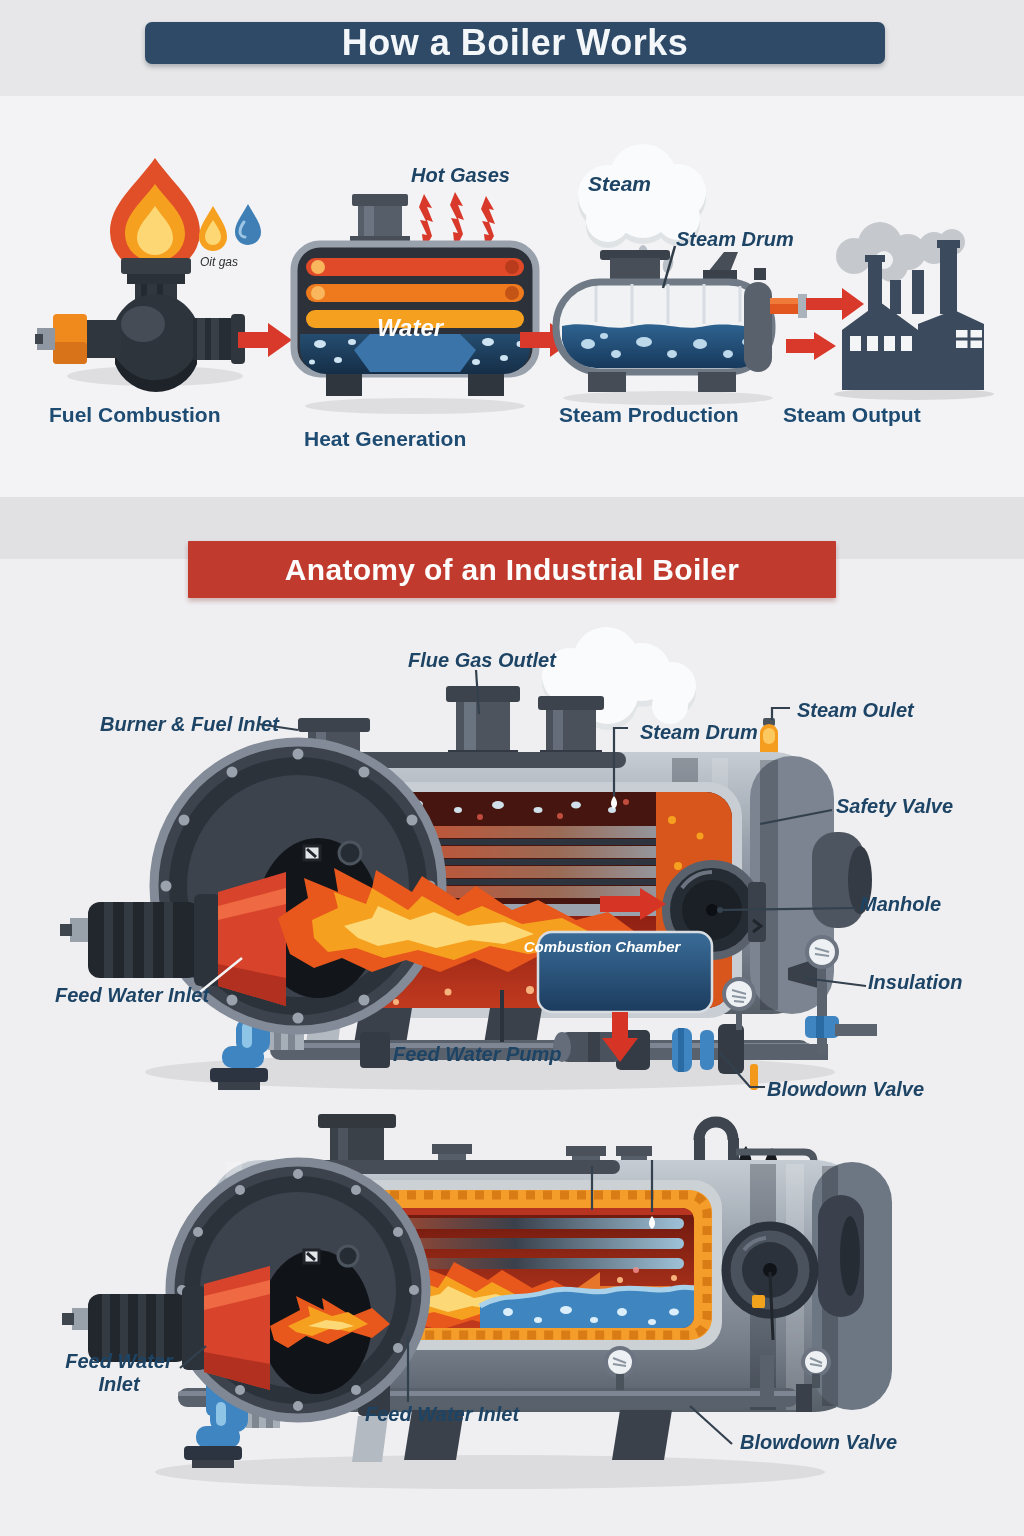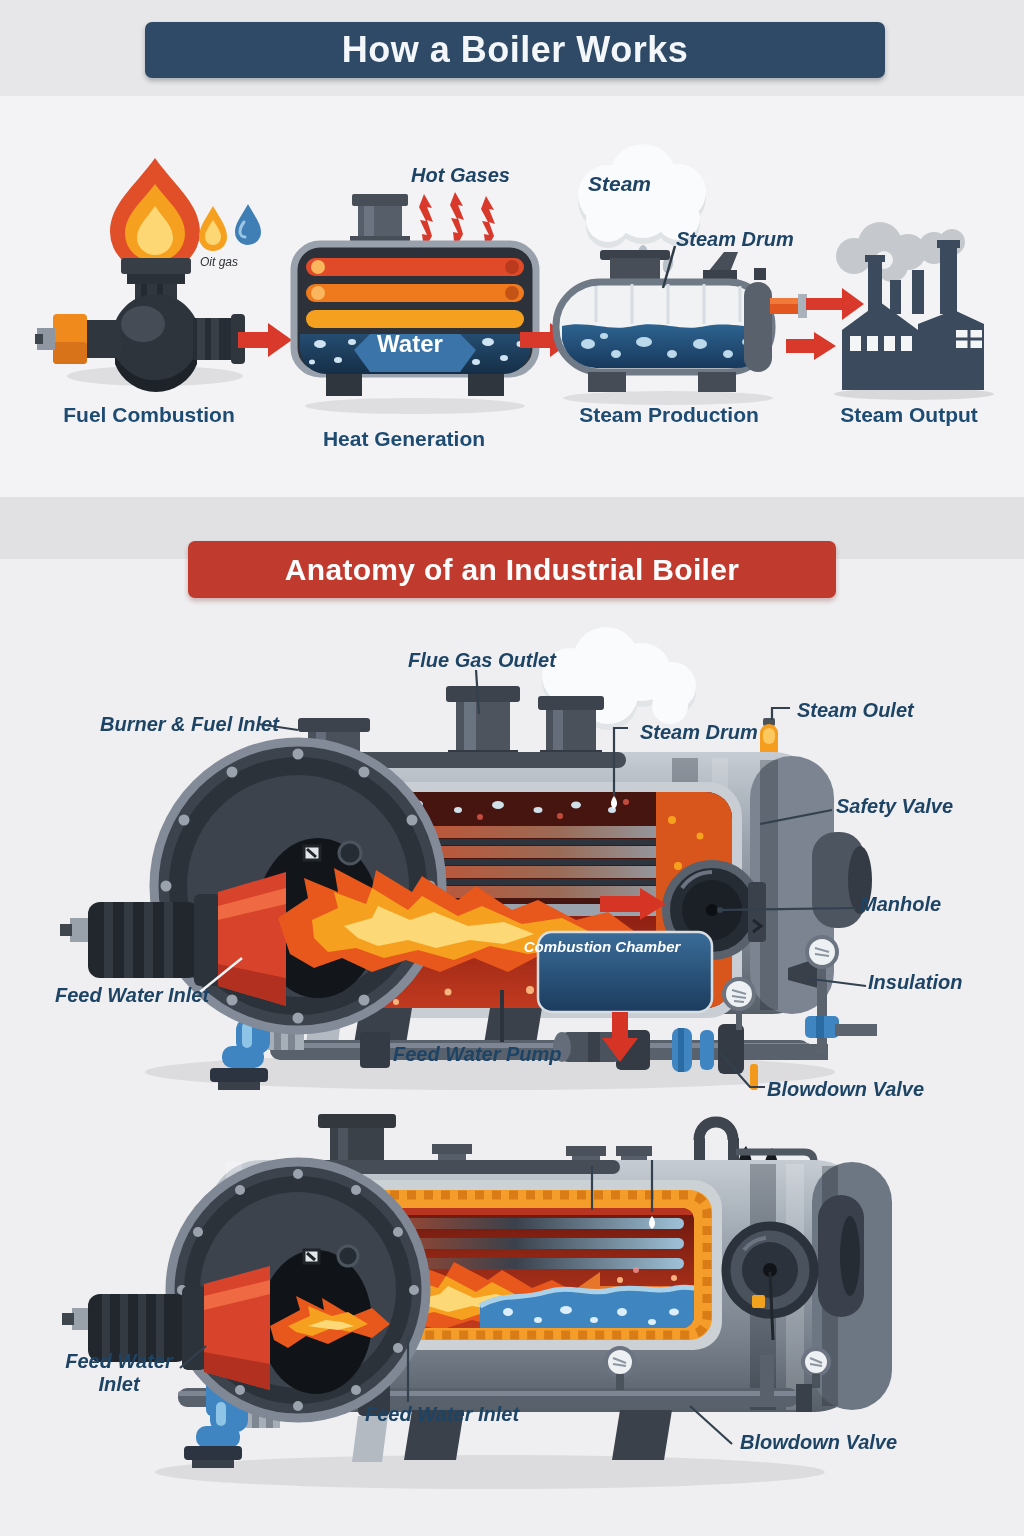--- a/index.html
+++ b/index.html
@@ -6,43 +6,43 @@
   #canvas{
     position:relative; width:1024px; height:1536px; overflow:hidden;
     background:#f3f3f5; font-family:"Liberation Sans", sans-serif;
   }
   .abs{position:absolute;}
   .top-strip{left:0;top:0;width:1024px;height:96px;background:#e7e7e9;}
   .section-b{left:0;top:497px;width:1024px;height:1039px;background:#efeff1;}
   .mid-band{left:0;top:497px;width:1024px;height:62px;background:#e1e1e4;}
 
   .banner-blue{
-    left:145px;top:22px;width:740px;height:56px;background:#2e4a66;
+    left:145px;top:22px;width:740px;height:42px;background:#2e4a66;
     border-radius:7px; box-shadow:0 3px 5px rgba(30,40,55,.30);
     display:flex;align-items:center;justify-content:center;
     color:#f4f7fa;font-weight:bold;font-size:36px;letter-spacing:.5px;
   }
   .banner-red{
     left:188px;top:541px;width:648px;height:57px;background:#c13a2e;
-    border-radius:7px; box-shadow:0 3px 5px rgba(120,30,20,.30);
+    border-radius:1px; box-shadow:0 3px 5px rgba(120,30,20,.30);
     display:flex;align-items:center;justify-content:center;
     color:#fdfdfd;font-weight:bold;font-size:30px;letter-spacing:.3px;
   }
   .cap{
     position:absolute;font-weight:bold;font-size:21px;color:#1d4b72;
-    text-align:center;white-space:nowrap;
+    white-space:nowrap;
   }
   .lbl{
     position:absolute;font-style:italic;font-weight:bold;font-size:20px;
     color:#1d4465;white-space:nowrap;
   }
   .lbl-wrap{white-space:normal;text-align:center;line-height:1.15;}
   .anno-dark{position:absolute;font-style:italic;font-size:12px;color:#2b2f33;white-space:nowrap;}
   .anno-white{
-    position:absolute;font-weight:bold;color:#fdfdfd;white-space:nowrap;margin-top:16px;
+    position:absolute;font-style:italic;font-weight:bold;color:#fdfdfd;white-space:nowrap;
   }
   .combustion{
     position:absolute;left:512px;top:938px;width:180px;text-align:center;
     font-style:italic;font-weight:bold;font-size:15px;line-height:1.2;color:#ffffff;
     white-space:normal;
   }
   svg{display:block;}
 </style>
 </head>
 <body>
@@ -262,21 +262,21 @@
     </g>
     <g stroke="#3b4a5c" stroke-width="3">
       <path d="M141,108 V126"></path>
         <path d="M128,117 H154"></path>
     </g>
   </svg>
 
   <span class="cap" style="left:49px;top:403px;width:200px">Fuel Combustion</span>
   <span class="cap" style="left:304px;top:427px;width:200px">Heat Generation</span>
   <span class="cap" style="left:559px;top:403px;width:220px">Steam Production</span>
-  <span class="cap" style="left:809px;top:403px;width:200px">Steam Output</span>
+  <span class="cap" style="left:783px;top:403px;width:200px">Steam Output</span>
 
   <div class="abs banner-red">
     <span>Anatomy of an Industrial Boiler</span>
   </div>
 
   <svg class="abs" style="left:60px;top:620px" width="830" height="480" viewBox="0 0 830 480">
     <defs>
       <linearGradient id="bodyG1" x1="0" y1="0" x2="0" y2="1">
         <stop offset="0" stop-color="#c6ccd3"></stop>
           <stop offset="0.35" stop-color="#9aa3ad"></stop>

